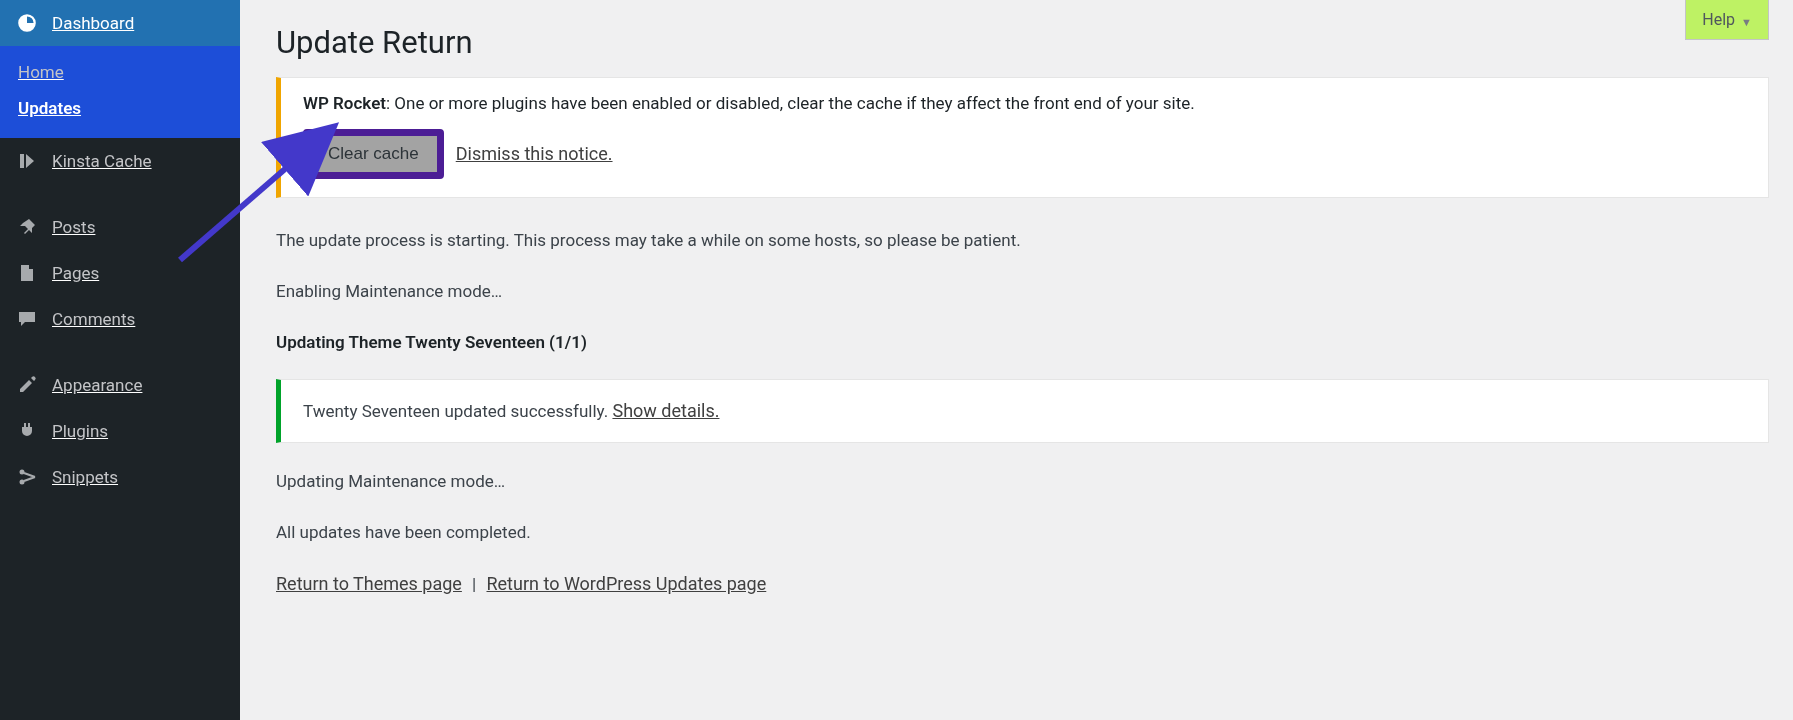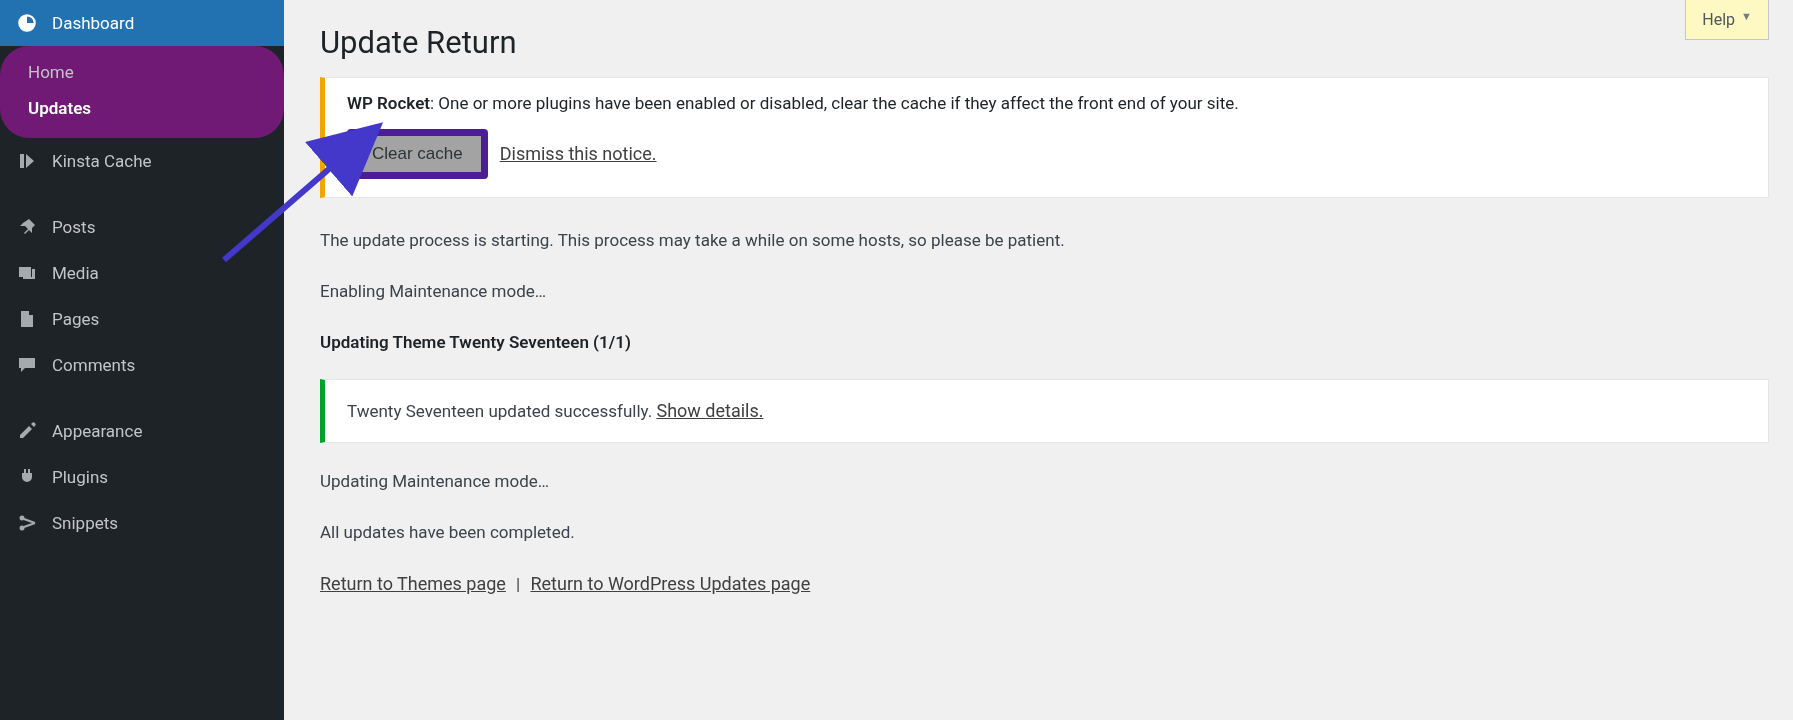--- a/index.html
+++ b/index.html
@@ -6,24 +6,25 @@
     body {
       font-family: -apple-system, BlinkMacSystemFont, "Segoe UI", Roboto, Oxygen-Sans, Ubuntu, Cantarell, "Helvetica Neue", sans-serif;
       background: #f0f0f1;
       color: #1d2327;
       font-size: 14px;
     }
     .wrap { display: flex; min-height: 720px; }
 
     
     .sidebar {
-      width: 284px;
+      width: 240px;
       background: #1d2327;
       color: #fff;
       flex-shrink: 0;
+      text-decoration: underline;
     }
     .menu-item {
       display: flex;
       align-items: center;
       padding: 12px 16px;
       color: #c3c4c7;
       cursor: pointer;
       font-size: 17px;
       text-decoration: none;
     }
@@ -48,23 +49,22 @@
       position: absolute;
       right: -10px;
       top: 50%;
       transform: translateY(-50%);
       width: 0; height: 0;
       border-top: 10px solid transparent;
       border-bottom: 10px solid transparent;
       border-right: 10px solid #f0f0f1;
     }
     .submenu {
-      background: #701a75;
-      padding: 8px 0 12px 10px;
-      border-radius: 29px;
+      background: #1d4ed8;
+      padding: 8px 0 12px 0;
     }
     .submenu a {
       display: block;
       padding: 8px 18px;
       color: #c3c4c7;
       text-decoration: none;
       font-size: 17px;
     }
     .submenu a.active {
       color: #fff;
@@ -73,29 +73,29 @@
 
     
     .content {
       flex: 1;
       padding: 0 24px 24px 36px;
       position: relative;
     }
     .help-tab {
       position: absolute;
       top: 0; right: 24px;
-      background: #fef9c3;
+      background: #bef264;
       border: 1px solid #c3c4c7;
       border-top: none;
       padding: 10px 16px;
       font-size: 16px;
       color: #50575e;
       cursor: pointer;
       display: flex;
-      align-items: flex-start;
+      align-items: flex-end;
       gap: 6px;
     }
     .help-tab .tri {
       font-size: 11px;
       color: #787c82;
     }
     h1.page-title {
       font-size: 31px;
       font-weight: 400;
       color: #1d2327;
@@ -185,29 +185,20 @@
 
     <a class="menu-item" style="margin-top:20px;">
       <span class="icon">
         <svg width="20" height="20" viewBox="0 0 20 20" fill="currentColor">
             <path d="M12 2l6 6-3 3v5l-3-3-4 4-1-1 4-4-3-3H3l3-3z"></path>
           </svg>
       </span>
       <span>Posts</span>
     </a>
 
-    <a class="menu-item">
-      <span class="icon">
-        <svg width="20" height="20" viewBox="0 0 20 20" fill="currentColor">
-            <path d="M2 4h12v10H2zM15 6h3v10H6v-2h9z"></path>
-            <circle cx="6" cy="8" r="1.5"></circle>
-          </svg>
-      </span>
-      <span>Media</span>
-    </a>
 
     <a class="menu-item">
       <span class="icon">
         <svg width="20" height="20" viewBox="0 0 20 20" fill="currentColor">
             <path d="M4 2h8l4 4v12H4zM12 2v4h4"></path>
           </svg>
       </span>
       <span>Pages</span>
     </a>
 

